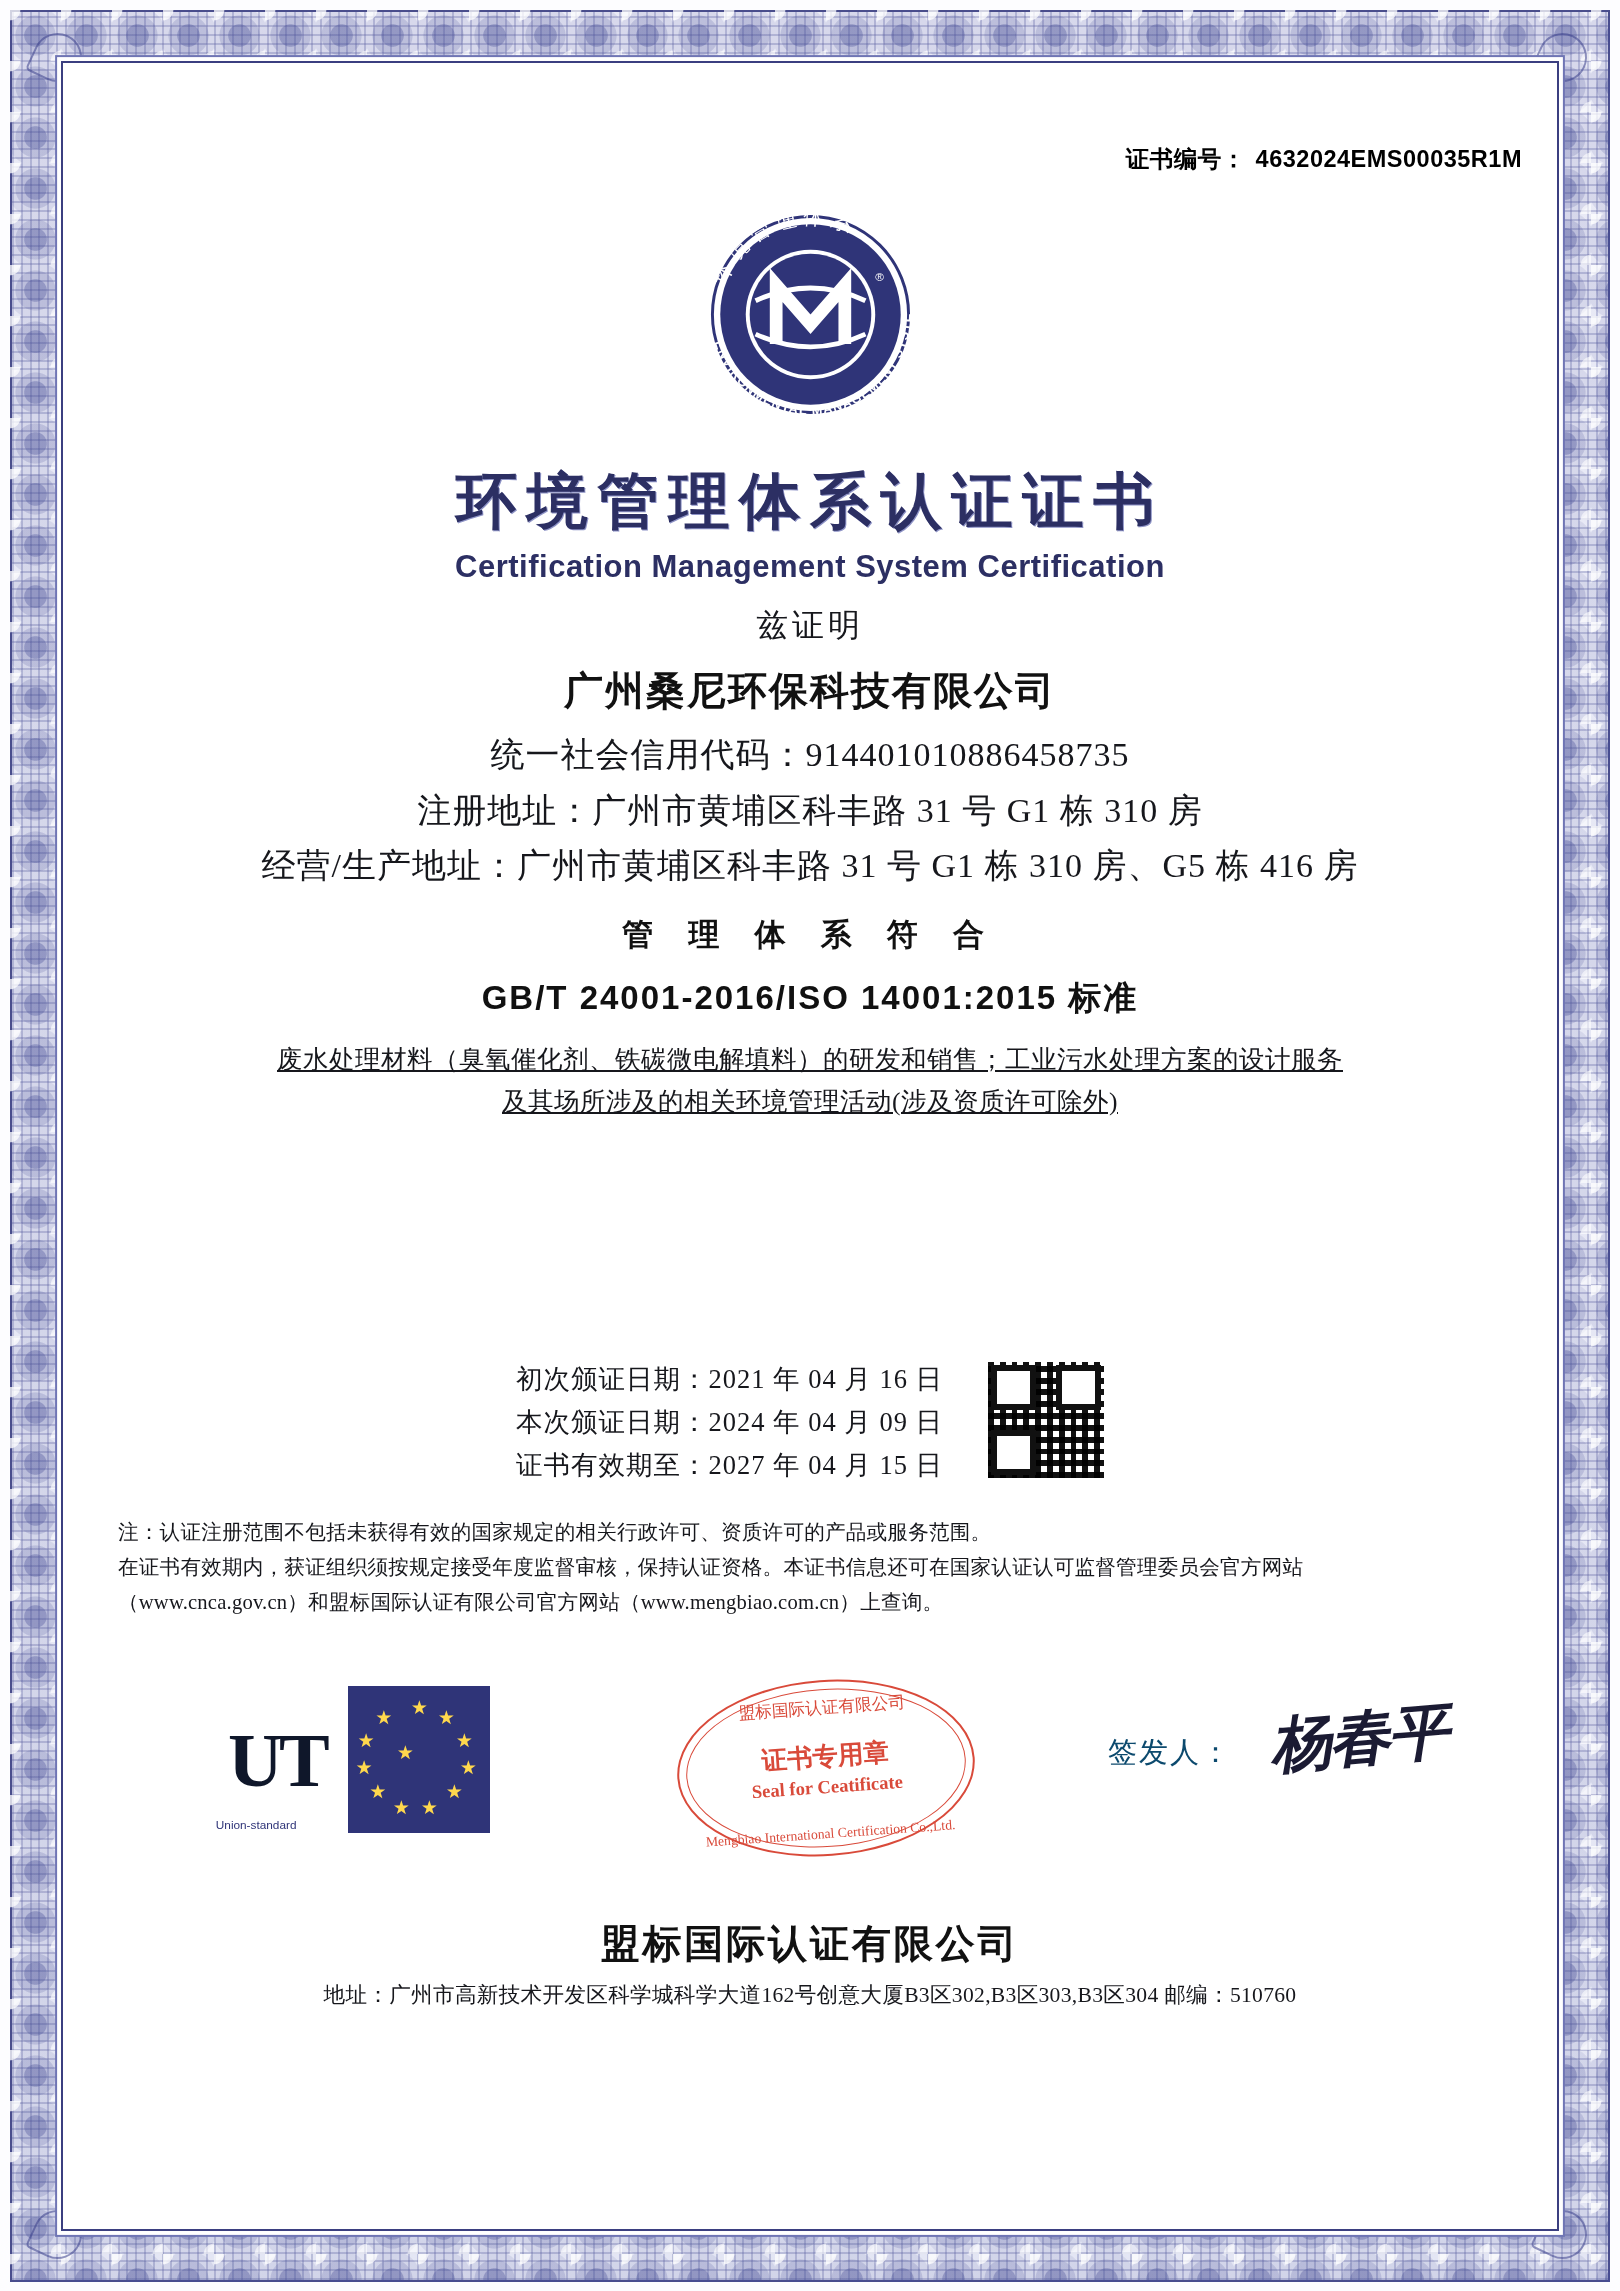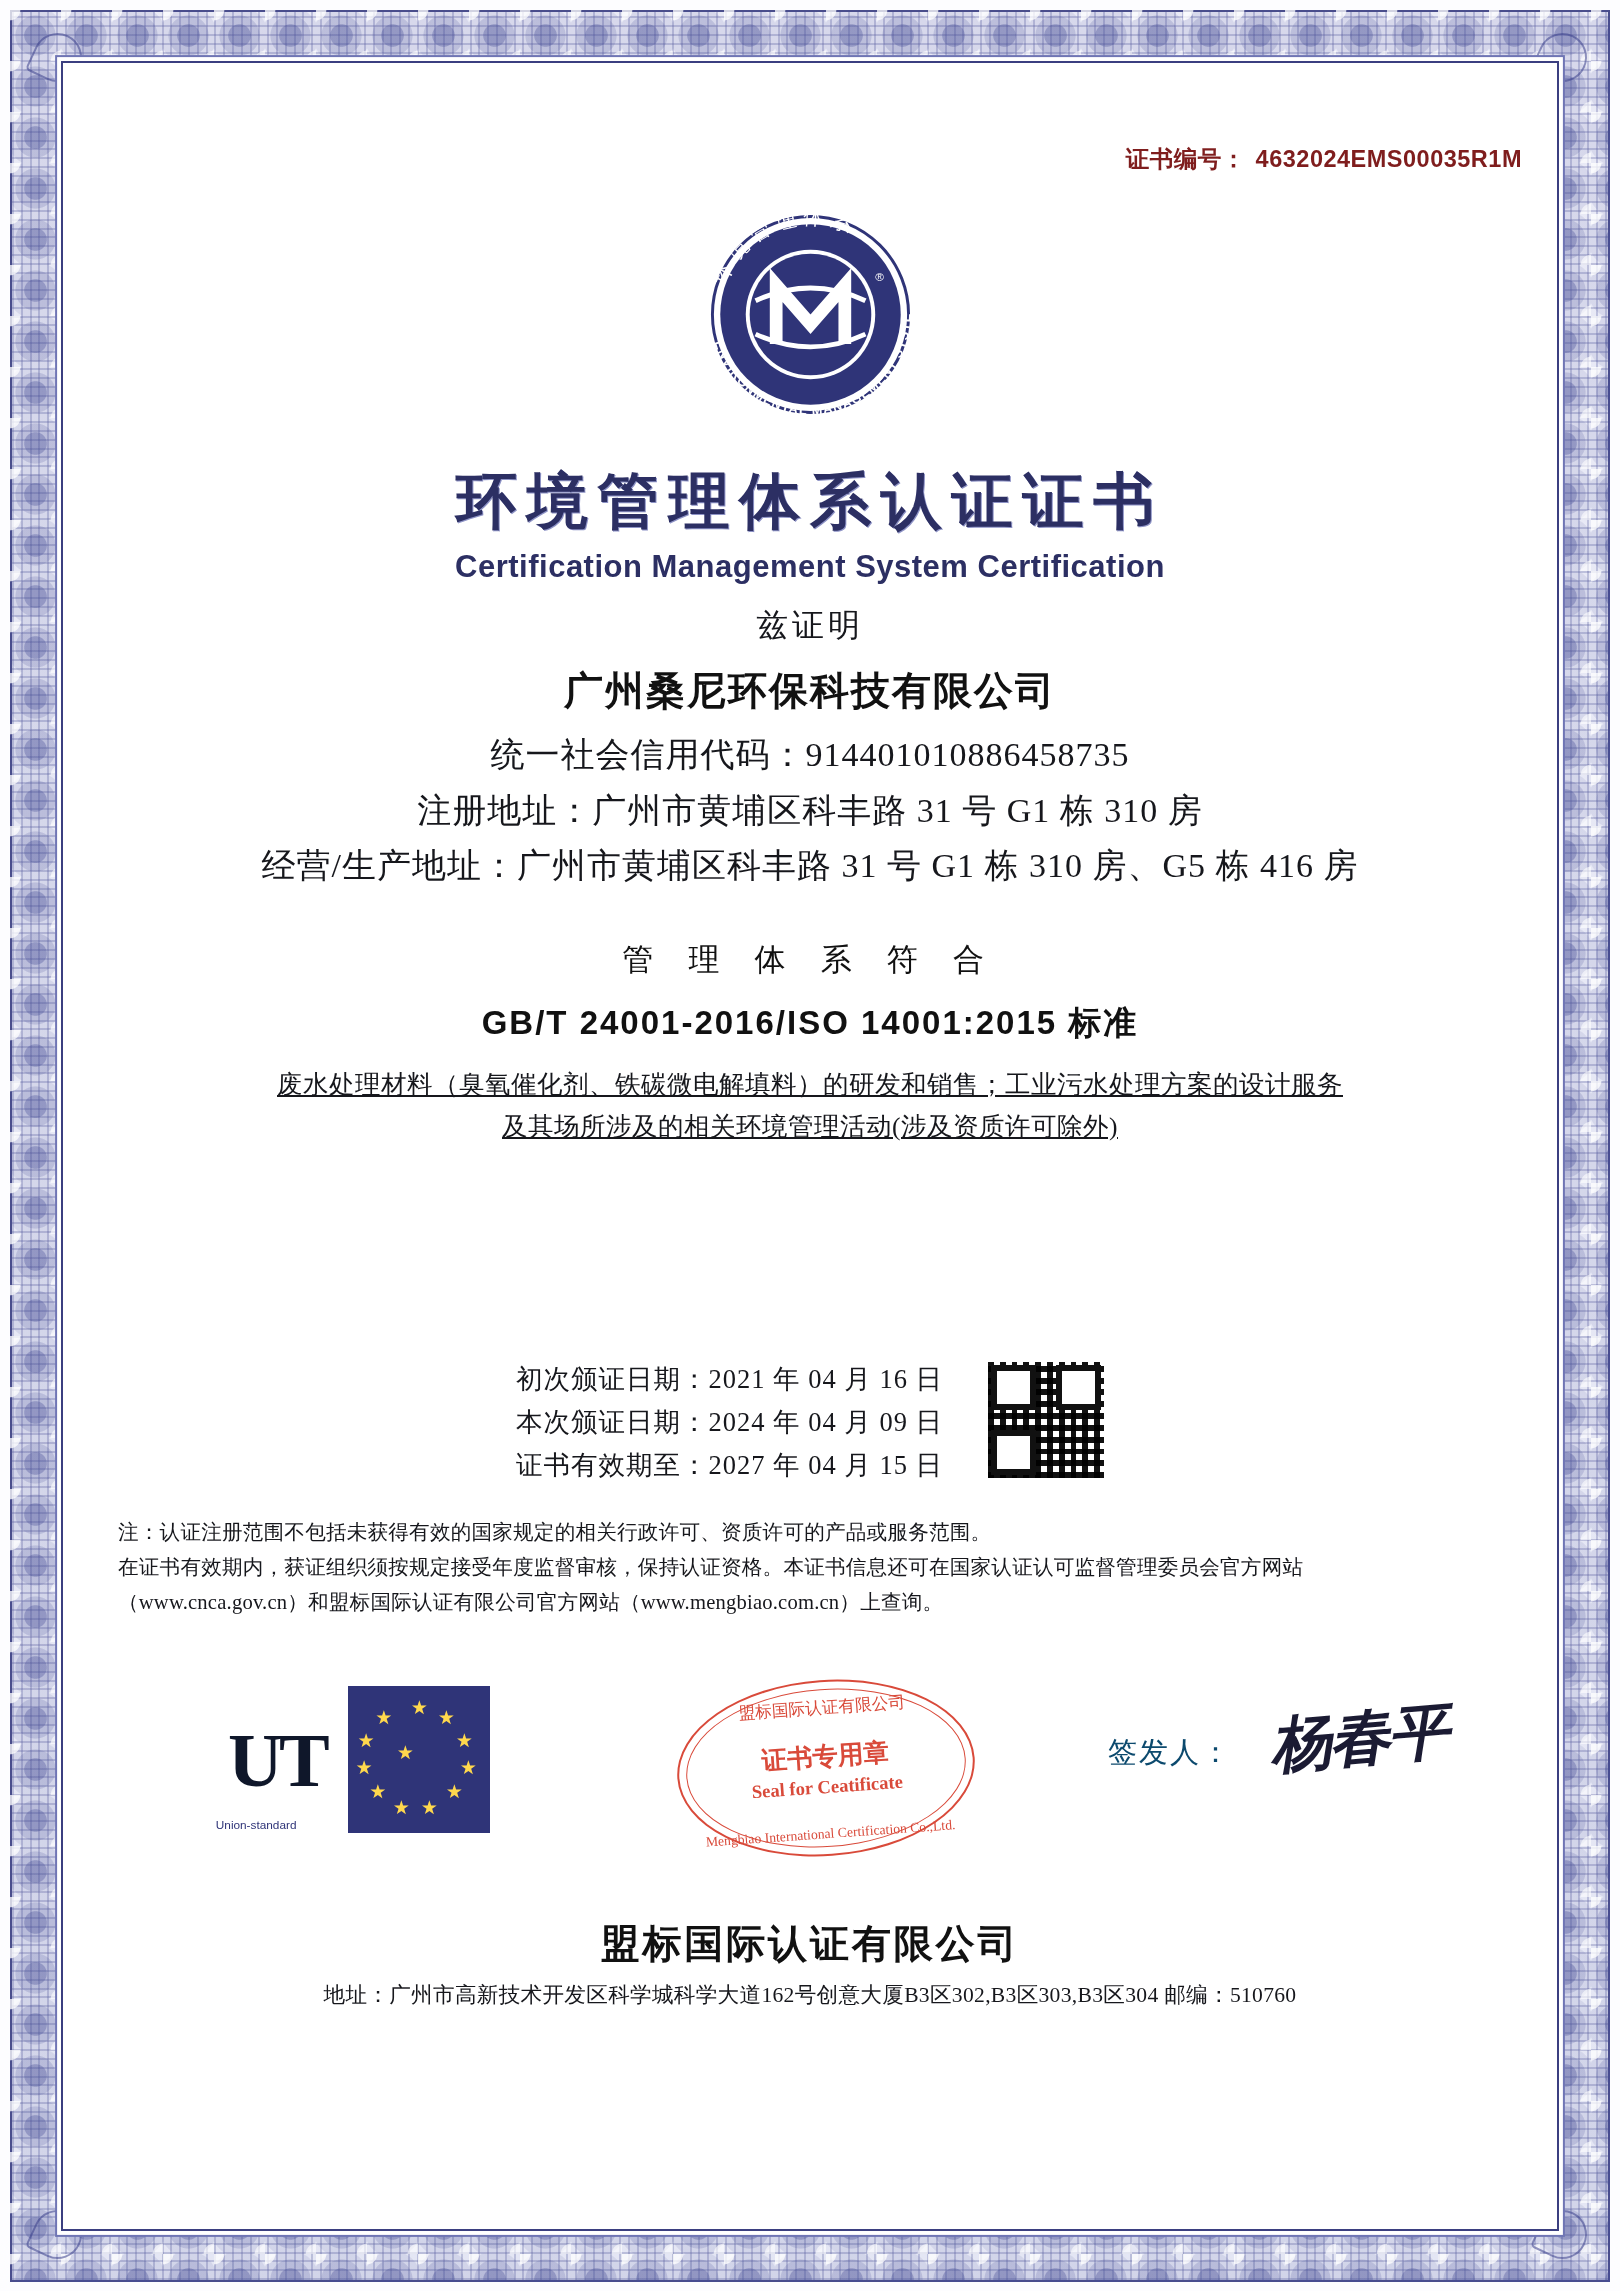--- a/index.html
+++ b/index.html
@@ -64,21 +64,21 @@
 
   
   .content{
     position:absolute;
     left:69px;top:69px;right:69px;bottom:69px;
     background:transparent;
   }
 
   .cert-no{
     position:absolute;top:74px;right:29px;
-    font-size:23.5px;font-weight:bold;color:#7f1d1d;
+    font-size:23.5px;font-weight:bold;color:#000000;
     letter-spacing:0.5px;
     font-family:"Liberation Sans", sans-serif;
   }
   .cert-no .label{font-weight:bold;}
   .cert-no .value{margin-left:9.8px;}
 
   
   .logo-wrap{
     position:absolute;top:118px;left:0;right:0;
     display:flex;justify-content:center;
@@ -115,22 +115,22 @@
     font-family:"Liberation Serif", serif;
   }
   .line-info{
     margin-top:13.7px;
     font-size:34px;color:#16171c;letter-spacing:1px;
     font-family:"Liberation Serif", serif;
   }
   .line-info + .line-info{margin-top:9.8px;}
 
   .conform{
-    margin-top:50px;
-    font-size:31px;font-weight:normal;color:#111;letter-spacing:13.7px;
+    margin-top:25px;
+    font-size:31px;font-weight:bold;color:#111;letter-spacing:13.7px;
     font-family:"Liberation Serif", serif;
   }
   .standard{
     margin-top:19.6px;
     font-size:33px;font-weight:bold;color:#111;letter-spacing:2px;
     font-family:"Liberation Sans", sans-serif;
   }
   .scope-title{
     margin-top:39px;
     font-size:30px;font-weight:bold;color:#111;letter-spacing:2.9px;

